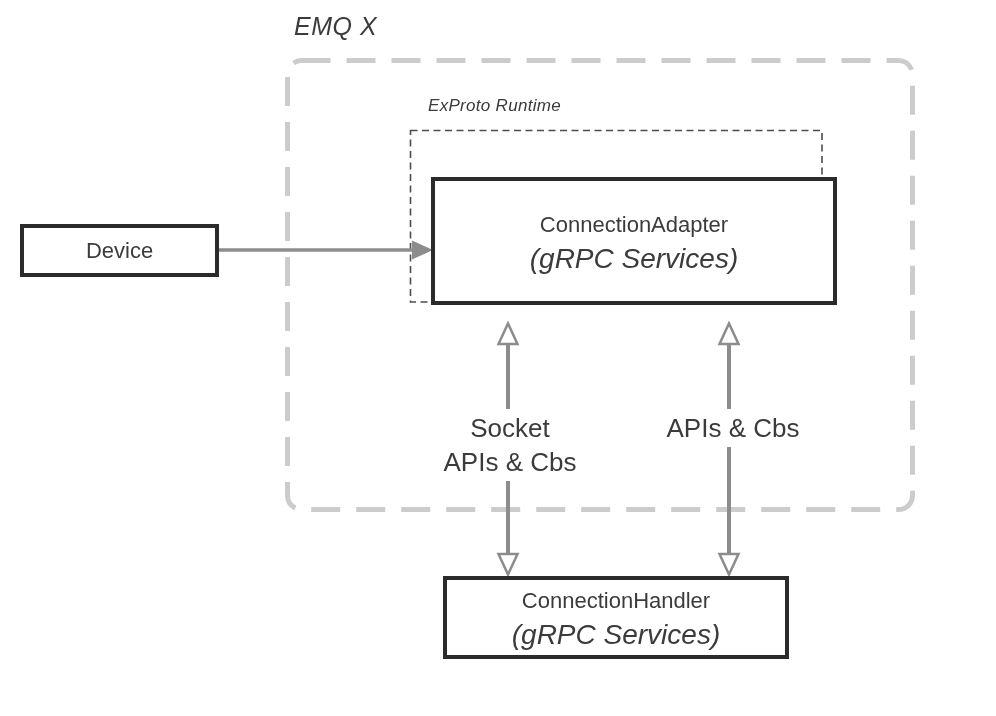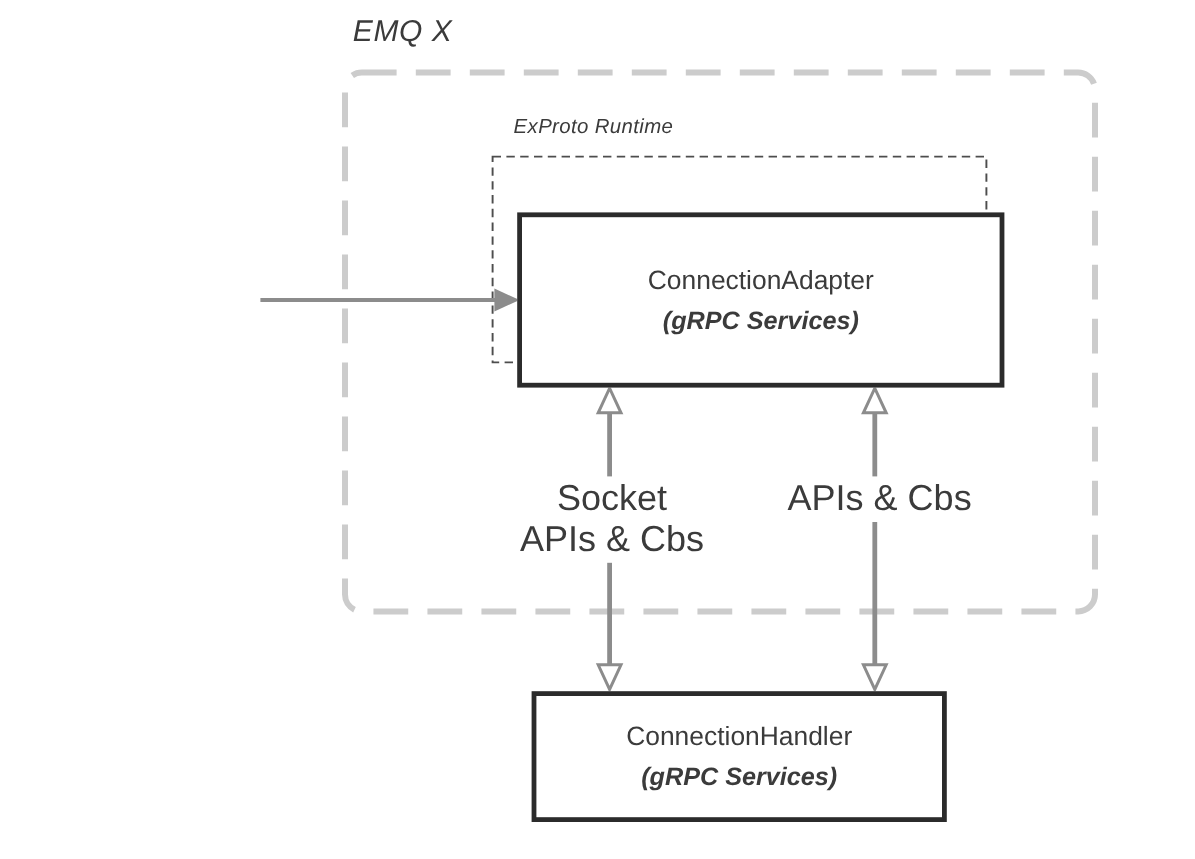--- a/index.html
+++ b/index.html
@@ -61,30 +61,29 @@
     justify-content: center;
     color: var(--text, #3b3b3b);
     text-align: center;
   }
   .box .title {
     font-size: 22px;
     line-height: 35px;
     white-space: nowrap;
   }
   .box .subtitle {
-    font-size: 21px;
+    font-size: 28px;
     line-height: 34px;
     font-style: italic;
     white-space: nowrap;
-    font-weight: bold;
   }
   .box-device { left: 20px; top: 224px; width: 199px; height: 53px; }
   .box-device .title { font-size: 22px; }
-  .box-adapter { left: 431px; top: 177px; width: 406px; height: 146px; }
-  .box-handler { left: 443px; top: 576px; width: 346px; height: 109px; }
+  .box-adapter { left: 431px; top: 177px; width: 406px; height: 128px; }
+  .box-handler { left: 443px; top: 576px; width: 346px; height: 83px; }
 
   .float-label {
     position: absolute;
     color: var(--text, #3b3b3b);
     white-space: nowrap;
   }
   .lbl-emqx {
     left: 294px; top: 12px;
     font-size: 25px;
     font-style: italic;
@@ -98,23 +97,23 @@
     margin-left: 16px;
   }
   .lbl-tcp {
     left: 328px; top: 250px;
     transform: translate(-50%, -50%);
     font-size: 22px;
     background: #ffffff;
     padding: 1px 3px;
   }
   .lbl-channel {
-    top: 397px;
+    top: 409px;
     transform: translateX(-50%);
-    font-size: 30px;
+    font-size: 26px;
     line-height: 34px;
     text-align: center;
     background: #ffffff;
     padding: 2px 6px;
   }
   .lbl-socket { left: 510px; }
   .lbl-pubsub { left: 733px; }
 </style>
 </head>
 <body>
@@ -135,20 +134,23 @@
     <polygon class="head-hollow" points="498.5,554 517.5,554 508,574.5"></polygon>
 
     <line class="arrow-line" x1="729" y1="340" x2="729" y2="557"></line>
     <polygon class="head-hollow" points="719.5,344 738.5,344 729,323.5"></polygon>
     <polygon class="head-hollow" points="719.5,554 738.5,554 729,574.5"></polygon>
   </svg>
 
   <div class="float-label lbl-emqx">EMQ X</div>
   <div class="float-label lbl-runtime">ExProto Runtime</div>
 
+  <div class="box box-device">
+    <span class="title">Device</span>
+  </div>
 
   <div class="box box-adapter">
     <span class="title">ConnectionAdapter</span>
     <span class="subtitle">(gRPC Services)</span>
   </div>
 
   <div class="box box-handler">
     <span class="title">ConnectionHandler</span>
     <span class="subtitle">(gRPC Services)</span>
   </div>

